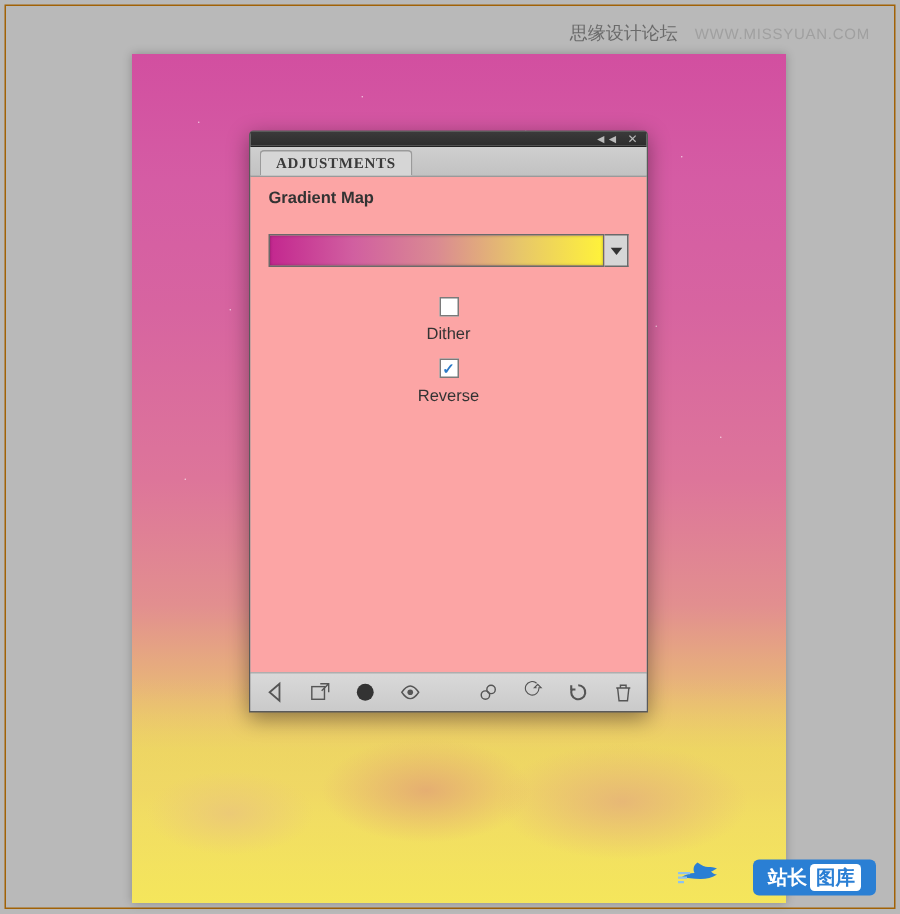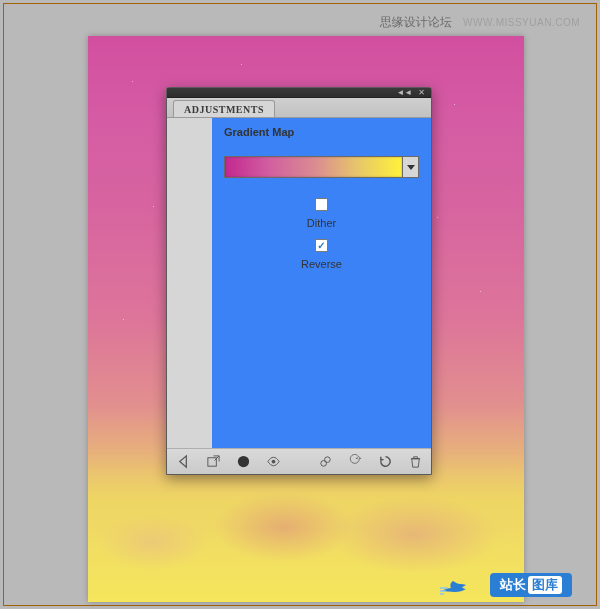--- a/index.html
+++ b/index.html
@@ -79,23 +79,22 @@
     border-bottom:none;
     border-radius:3px 3px 0 0;
     font-size:10px; font-weight:bold; letter-spacing:0.5px;
     padding:3px 10px 2px;
     color:#3a3a3a;
     font-family:Liberation Serif, serif;
   }
   .panel-menu { position:absolute; right:6px; top:4px; color:#555; }
   .panel-body {
     padding: 8px 12px 20px;
-    background:#3b82f6;
+    background:#fca5a5;
     min-height: 330px;
-    margin-left: 45px;
   }
   .subtitle { font-size:11px; font-weight:bold; color:#333; margin-bottom:18px; }
   .gradient-row { display:flex; align-items:stretch; margin-bottom:20px; }
   .gradient-swatch {
     flex:1; height:22px;
     border:1px solid #6a6a6a;
     background: linear-gradient(to right, #c3278f 0%, #d15fa0 25%, #da8a92 50%, #e7c66a 75%, #fff23a 100%);
     box-shadow: inset 0 0 2px rgba(0,0,0,0.3);
   }
   .gradient-dd {
@@ -119,22 +118,22 @@
     background:linear-gradient(#d9d9d9,#cacaca);
     display:flex; align-items:center; justify-content:space-between;
     padding:0 8px;
   }
   .footer-group { display:flex; align-items:center; gap:14px; }
   .ficon { width:16px; height:16px; display:flex; align-items:center; justify-content:center; color:#4a4a4a; cursor:pointer; }
   .ficon svg { width:15px; height:15px; }
 
   .badge {
     position:absolute;
-    right:24px; bottom:8px;
-    display:flex; align-items:flex-end; gap:22px;
+    right:12px; bottom:8px;
+    display:flex; align-items:flex-start; gap:22px;
   }
   .badge-bird { width:28px; height:18px; }
   .badge-pill {
     background:#2a7fd4; color:#fff;
     font-family:"Microsoft YaHei",sans-serif; font-size:13px; font-weight:bold;
     padding:3px 10px; border-radius:4px;
     display:flex; align-items:center; gap:2px;
   }
   .badge-pill .alt { background:#fff; color:#2a7fd4; border-radius:3px; padding:0 4px; }
 </style>

